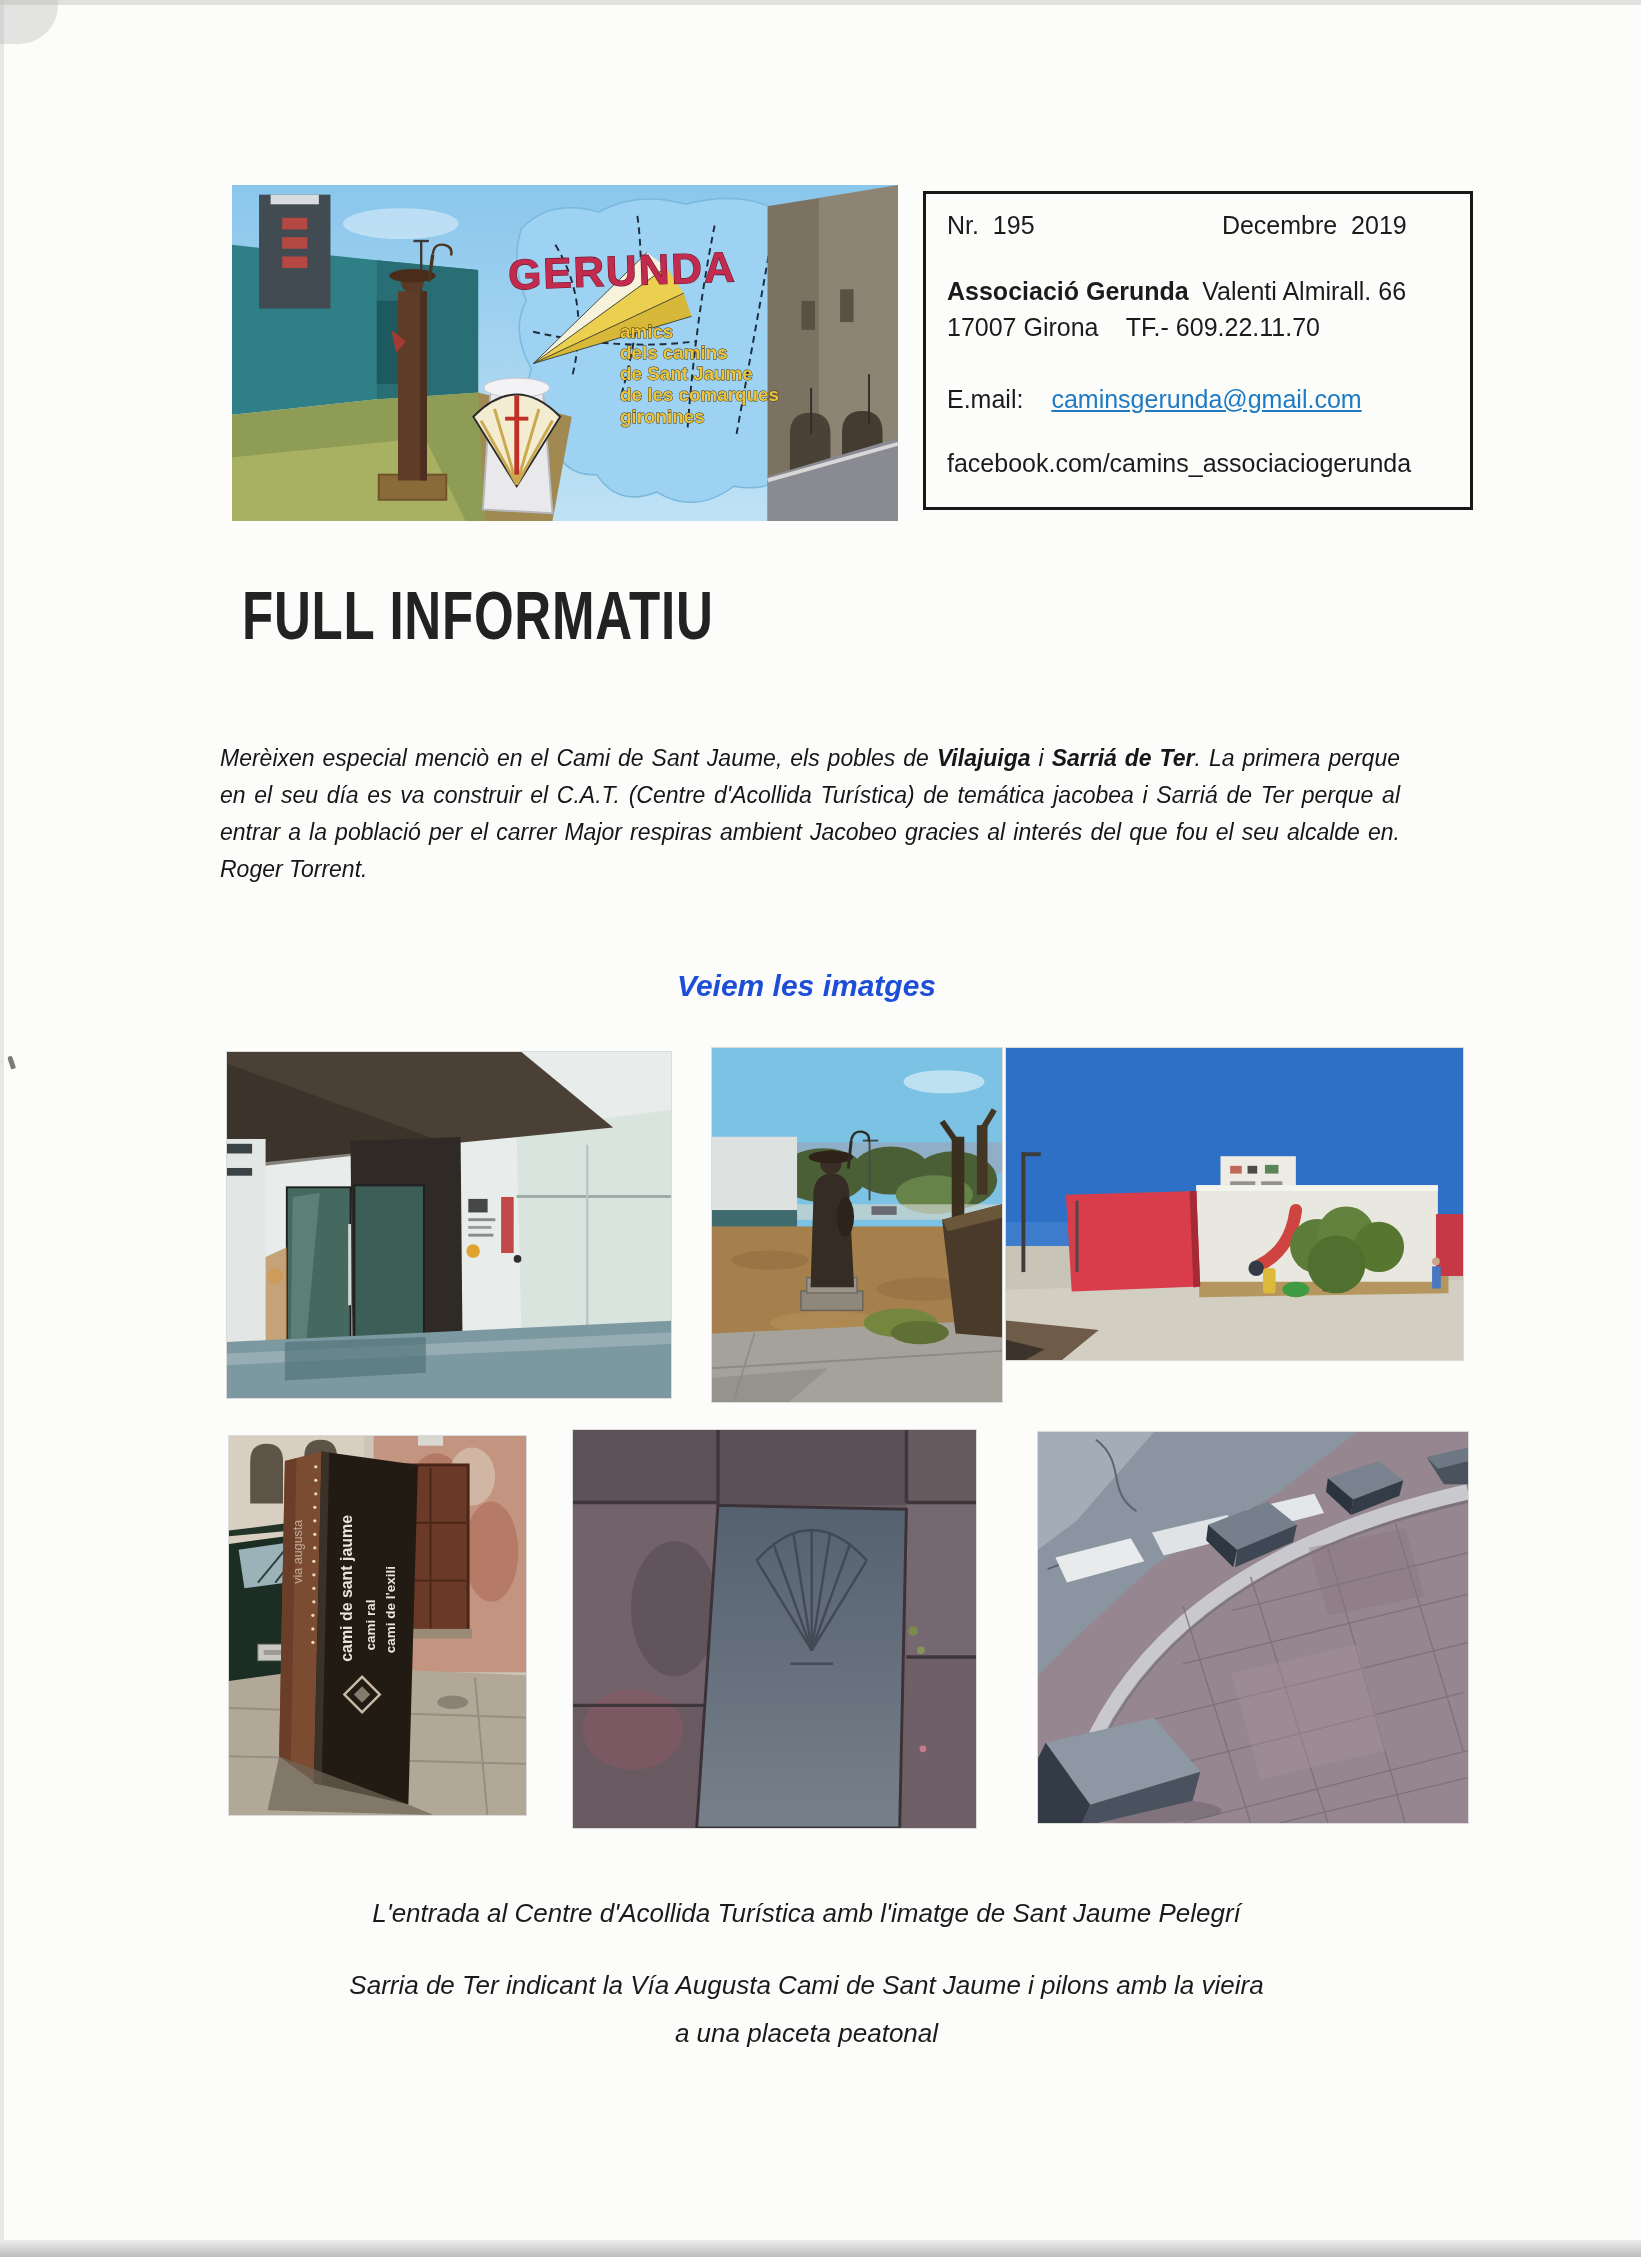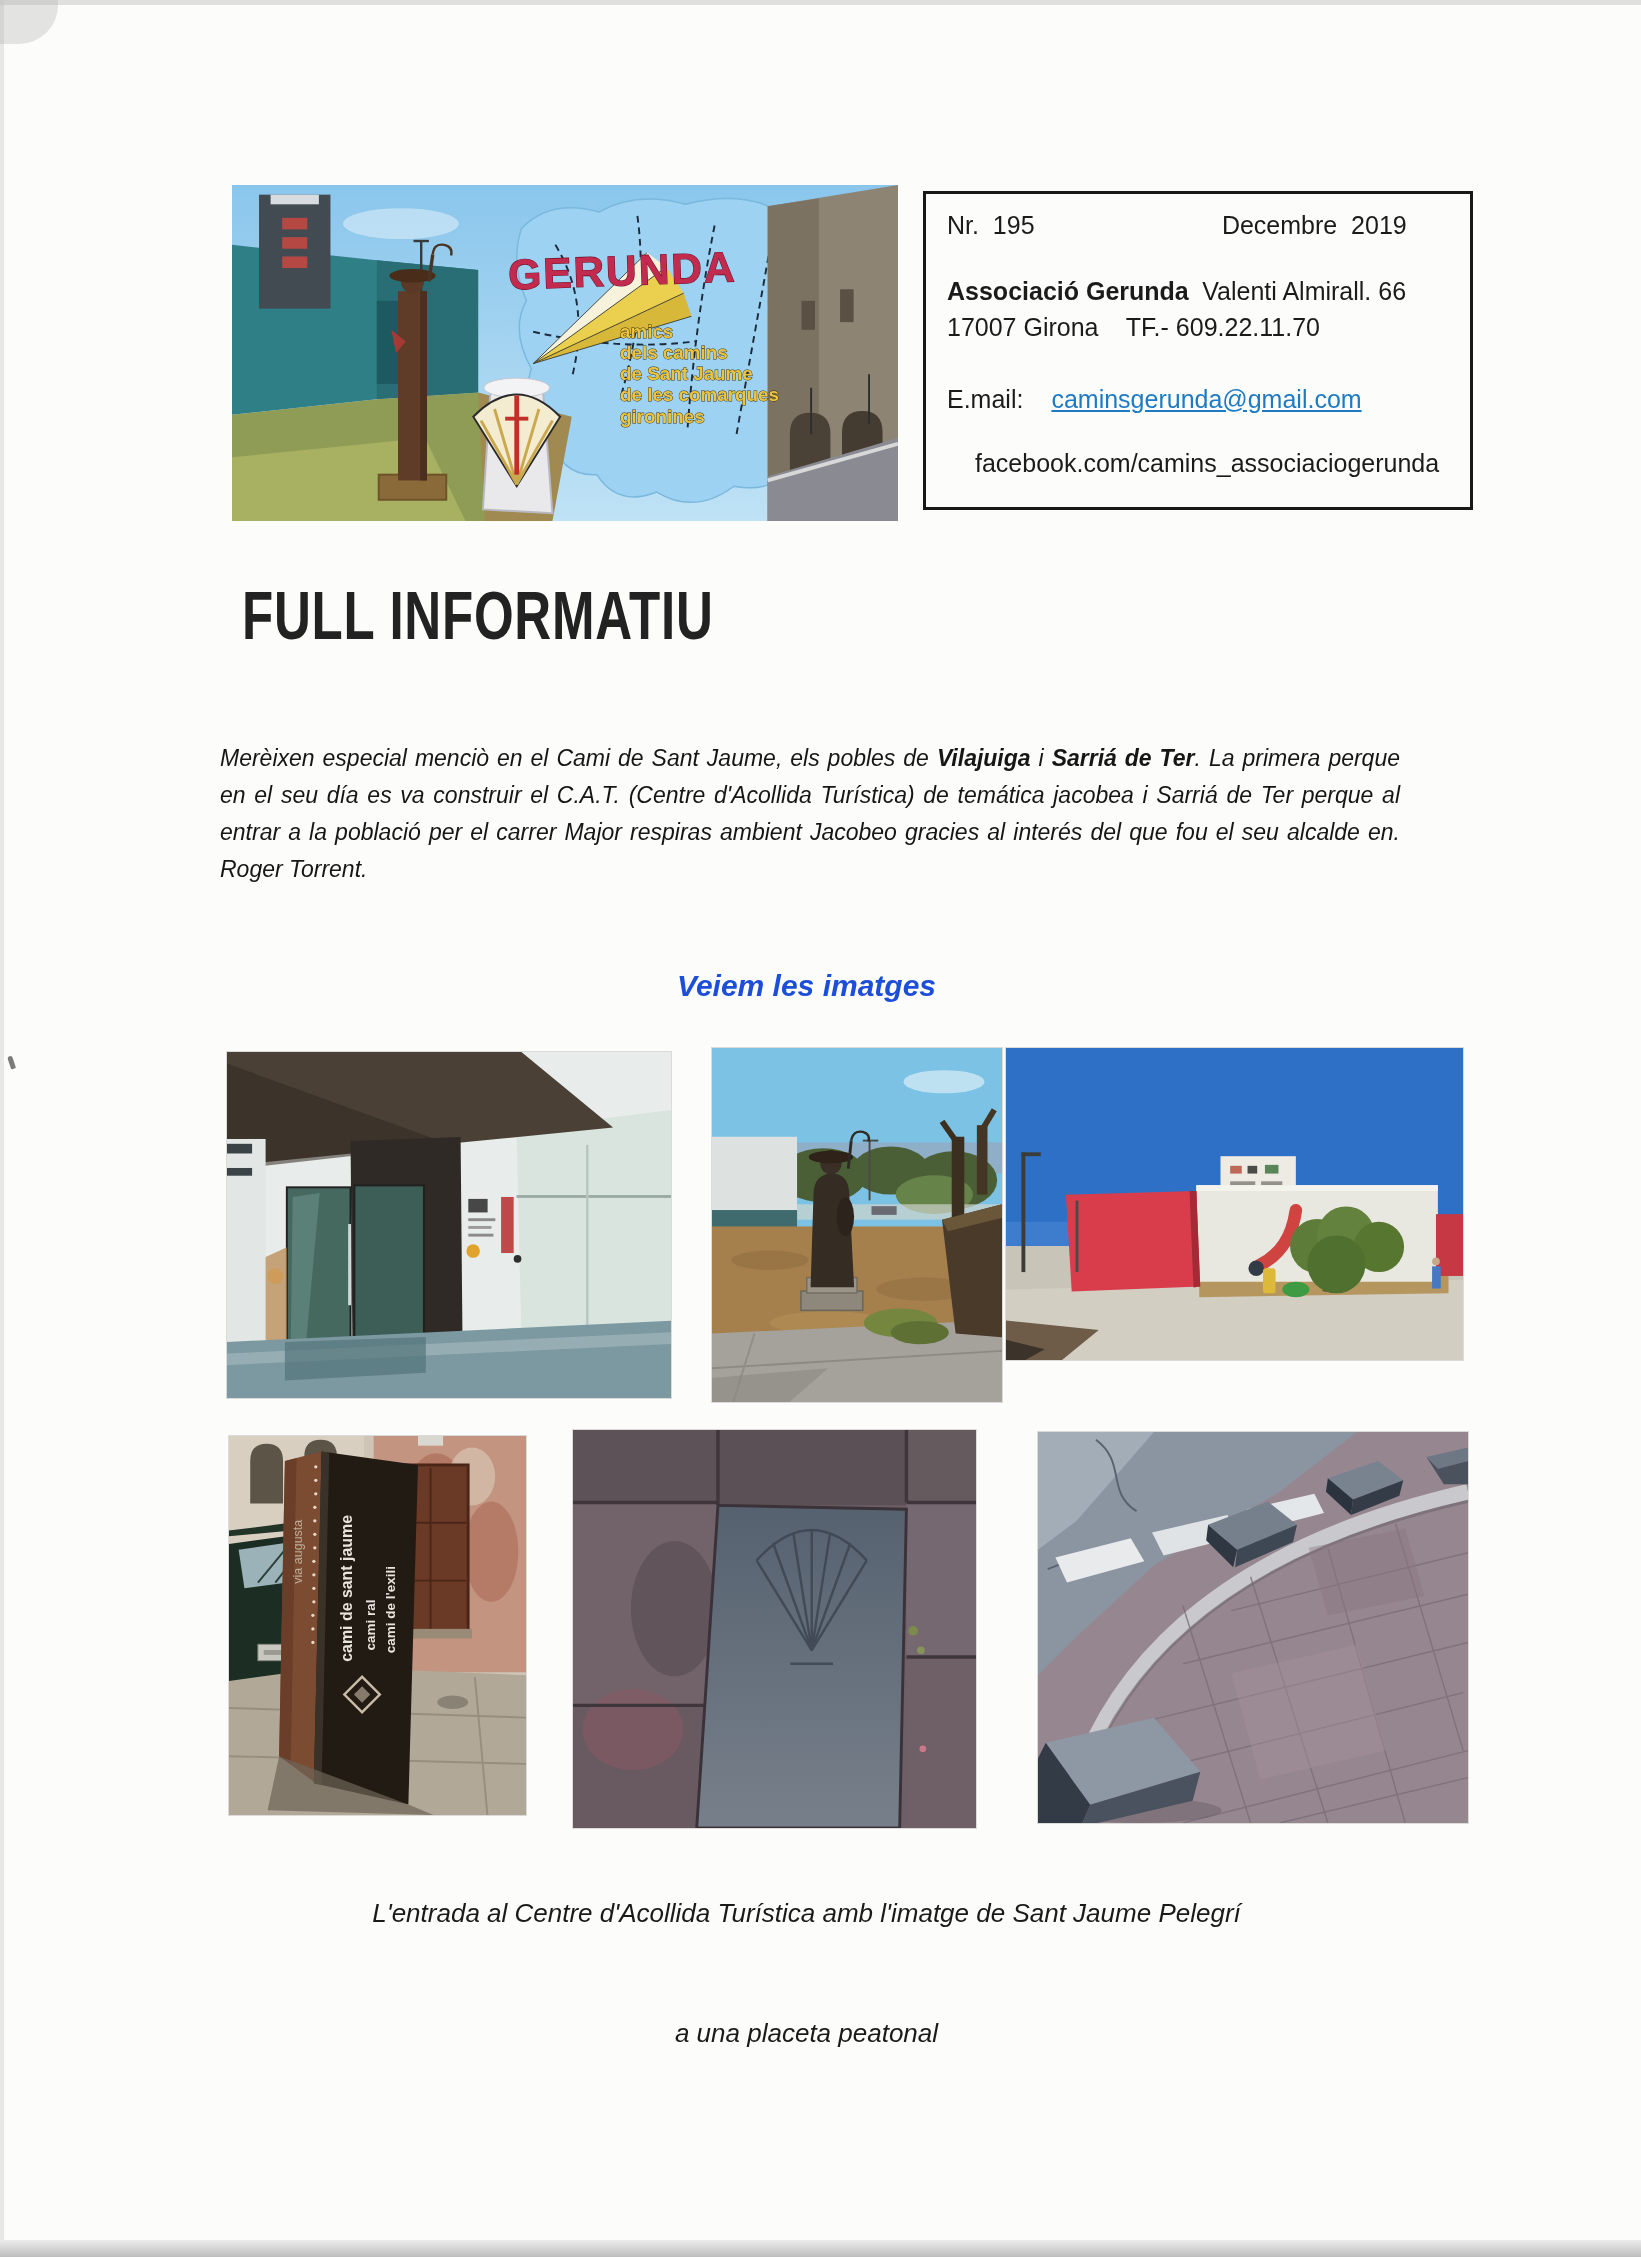--- a/index.html
+++ b/index.html
@@ -26,21 +26,21 @@
     left:923px; top:191px; width:550px; height:319px;
     border:3.9px solid #181818; box-sizing:border-box; padding:13.5px 19.3px 0 21px;
     font-size:25px; line-height:35px; color:#1b1b1b;
   }
   .infobox .row1 { display:flex; justify-content:space-between; padding-right:44px; }
   .infobox .row2 { margin-top:31px; }
   .infobox .row2 b { font-weight:bold; margin-right:13.5px; }
   .infobox .row3 { margin-top:1px; }
   .infobox .row4 { margin-top:37px; }
   .infobox .row4 a { color:#1e7ac2; text-decoration:underline; cursor:pointer; margin-left:28px; }
-  .infobox .row5 { margin-top:29px;margin-left:28px; }
+  .infobox .row5 { margin-top:29px; }
 
   .doc-title { left:226px; top:556px; margin:16px; font-size:69px; line-height:87px; font-weight:bold; color:#222; }
   .doc-title span { display:inline-block; transform:scaleX(.74); transform-origin:0 50%; letter-spacing:1px; }
 
   .center-band { left:145px; width:1323px; text-align:center; }
   .section-heading { top:691px; margin:0; font-size:46px; line-height:50px; font-weight:bold; color:#b5395f; }
   .section-heading span { display:inline-block; transform:scaleX(.93); letter-spacing:0.5px; }
 
   .body-text {
     left:220px; top:740px; width:1180px; margin:0;
@@ -479,17 +479,18 @@
         <polygon points="300,48 326,70 324,86 298,62" fill="#2b333e"></polygon>
       </g>
       <g>
         <polygon points="402,26 445,16 445,30 414,38" fill="#6e7884"></polygon>
         <polygon points="402,26 414,38 445,30 445,54 420,54" fill="#4a525e"></polygon>
       </g>
     </svg>
   </div>
 
   <div class="abs center-band caption cap1">L'entrada al Centre d'Acollida Turística amb l'imatge de Sant Jaume Pelegrí</div>
+  <div class="abs center-band caption cap2a">Sarria de Ter indicant la Vía Augusta Cami de Sant Jaume i pilons amb la vieira</div>
   <div class="abs center-band caption cap2b">a una placeta peatonal</div>
 
   <div class="abs scan-bottom"></div>
 </div>
 
 
 </body></html>

